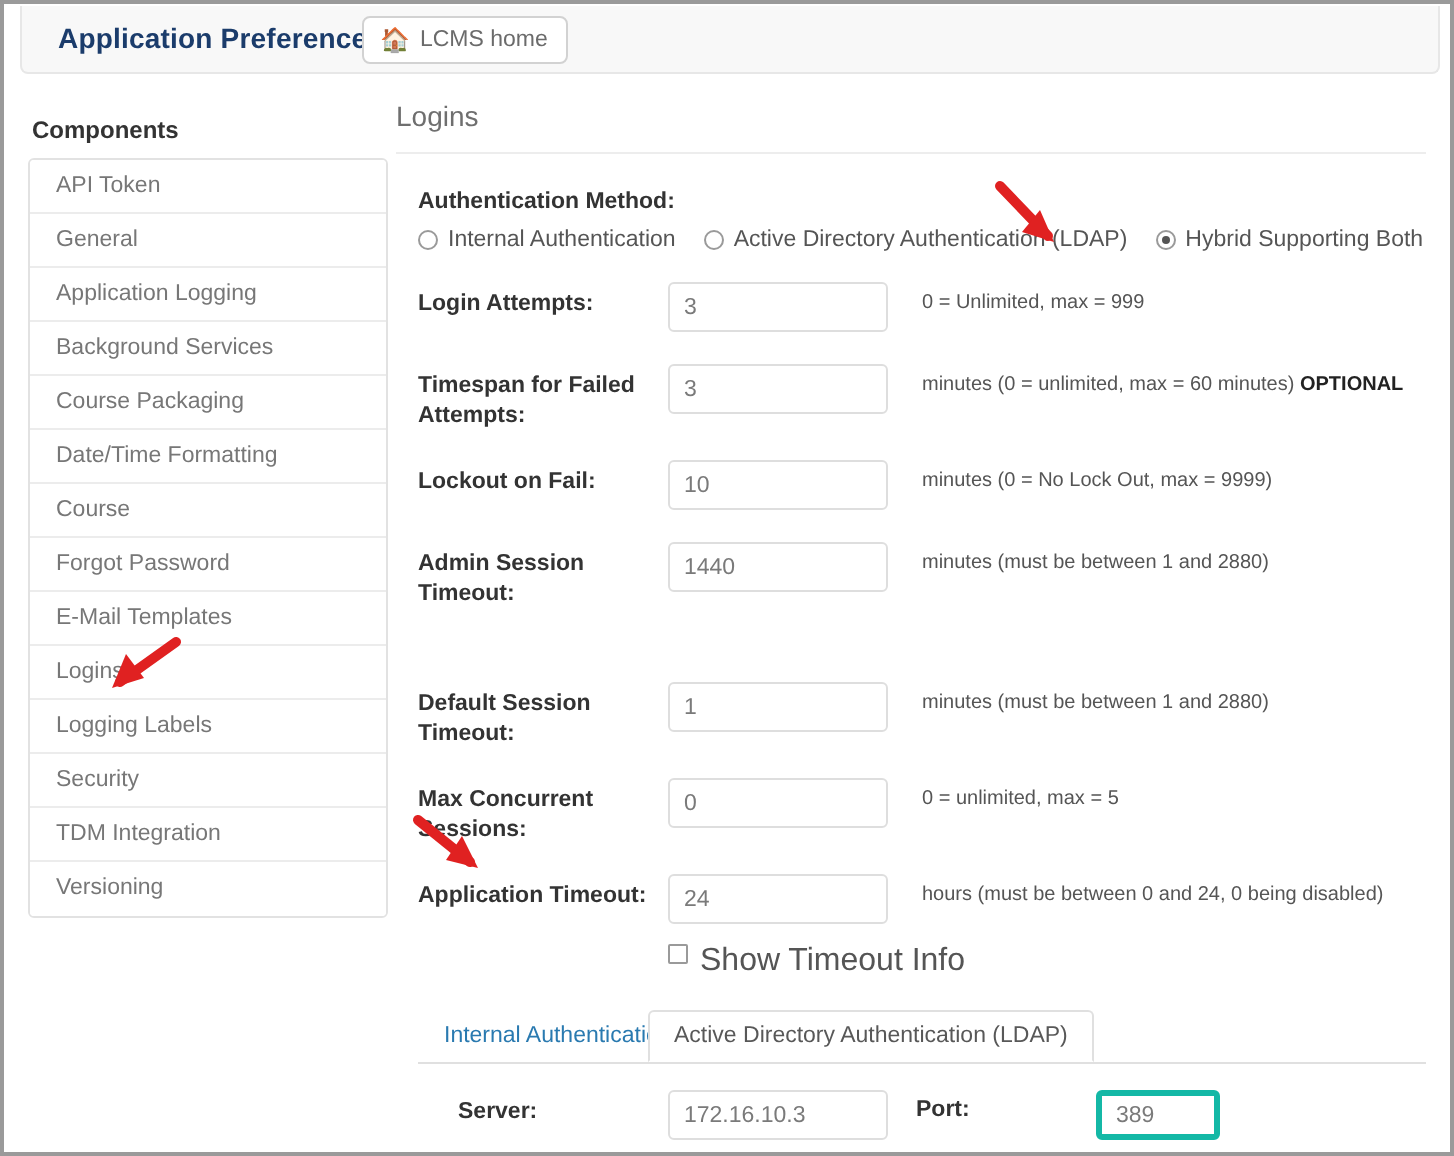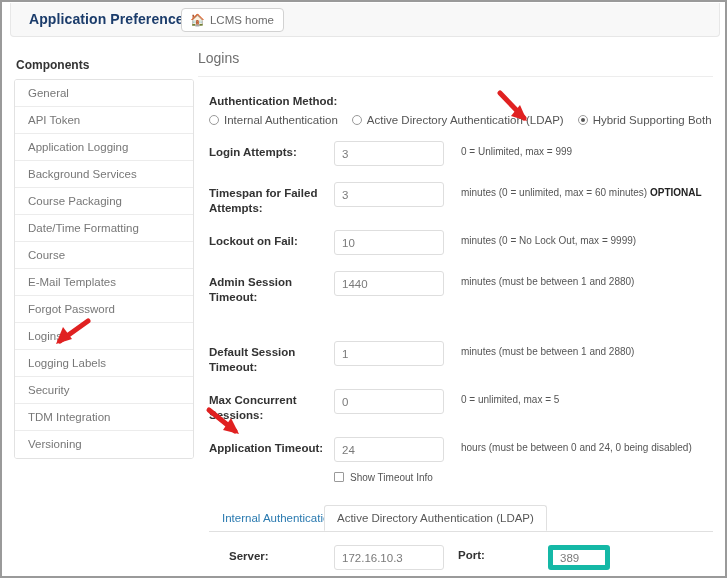--- a/index.html
+++ b/index.html
@@ -193,21 +193,21 @@
     position: relative;
     height: 22px;
     margin-top: -2px;
     margin-bottom: 6px;
   }
   #timeout-check {
     position: absolute;
     left: 136px; top: 2px;
     display: flex;
     align-items: flex-start;
-    font-size: 10px;
+    font-size: 16px;
     color: #555555;
     cursor: pointer;
     white-space: nowrap;
   }
   .cbox {
     width: 10px; height: 10px;
     border: 1px solid #9a9a9a;
     background: #ffffff;
     margin-right: 6px;
     border-radius: 1px;
@@ -286,21 +286,21 @@
     left: 260px; top: 4px;
     font-size: 11.5px;
     font-weight: bold;
     color: #333333;
     white-space: nowrap;
   }
   .linput2 {
     position: absolute;
     top: 0;
     height: 25px;
-    border: 5px solid #14b8a6;
+    border: 3px solid #14b8a6;
     border-radius: 3px;
     background: #ffffff;
     font-family: "Liberation Sans", sans-serif;
     font-size: 11.5px;
     color: #7a7a7a;
     padding: 0 7px;
     outline: none;
   }
   #port-input  { left: 350px; width: 62px; }
   #pass-input  { left: 350px; width: 160px; }
@@ -320,29 +320,29 @@
     <div id="app-title">Application Preferences</div>
     <div id="home-btn">
       <span class="home-glyph">🏠</span>
       <span>LCMS home</span>
     </div>
   </div>
 
   <div id="sidebar">
     <div id="components-label">Components</div>
     <div id="components-list">
+      <div class="comp-item"><span>API Token</span></div>
       <div class="comp-item"><span>General</span></div>
-      <div class="comp-item"><span>API Token</span></div>
       <div class="comp-item"><span>Application Logging</span></div>
       <div class="comp-item"><span>Background Services</span></div>
       <div class="comp-item"><span>Course Packaging</span></div>
       <div class="comp-item"><span>Date/Time Formatting</span></div>
       <div class="comp-item"><span>Course</span></div>
+      <div class="comp-item"><span>Forgot Password</span></div>
       <div class="comp-item"><span>E-Mail Templates</span></div>
-      <div class="comp-item"><span>Forgot Password</span></div>
       <div class="comp-item"><span>Logins</span></div>
       <div class="comp-item"><span>Logging Labels</span></div>
       <div class="comp-item"><span>Security</span></div>
       <div class="comp-item"><span>TDM Integration</span></div>
       <div class="comp-item"><span>Versioning</span></div>
     </div>
   </div>
 
   <div id="main">
 

